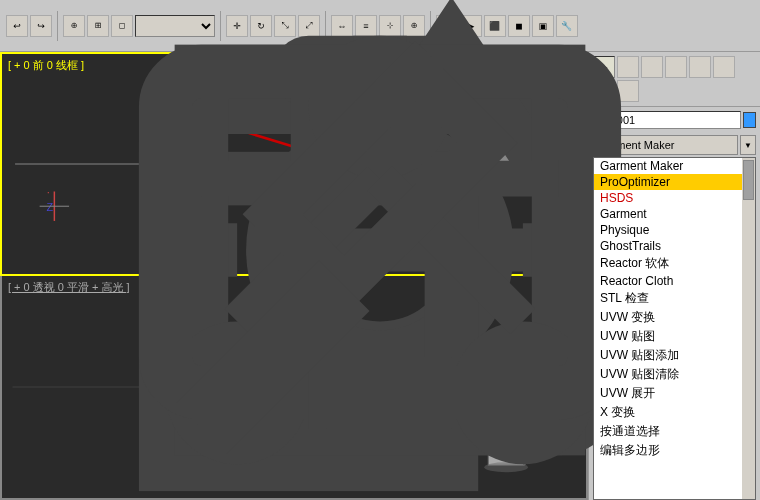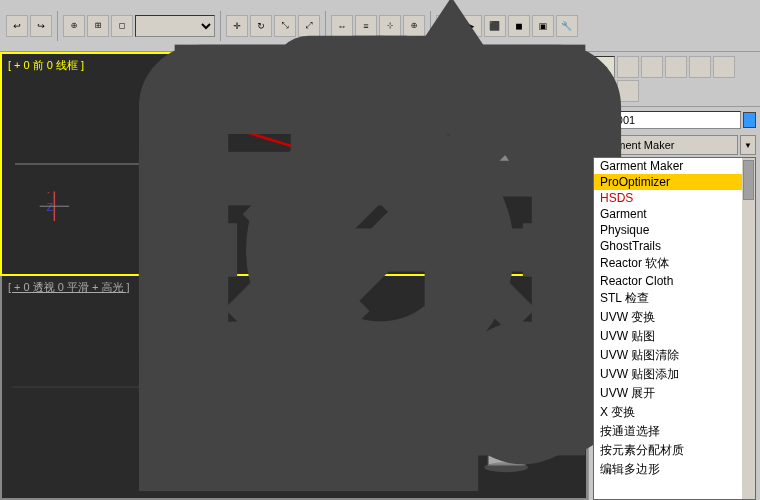--- a/index.html
+++ b/index.html
@@ -398,26 +398,25 @@
           <div class="dropdown-item highlighted">ProOptimizer</div>
           <div class="dropdown-item disabled">HSDS</div>
           <div class="dropdown-item">Garment</div>
           <div class="dropdown-item">Physique</div>
           <div class="dropdown-item">GhostTrails</div>
           <div class="dropdown-item">Reactor 软体</div>
           <div class="dropdown-item">Reactor Cloth</div>
           <div class="dropdown-item">STL 检查</div>
           <div class="dropdown-item">UVW 变换</div>
           <div class="dropdown-item">UVW 贴图</div>
+          <div class="dropdown-item">UVW 贴图添加</div>
           <div class="dropdown-item">UVW 贴图清除</div>
-          <div class="dropdown-item">UVW 贴图添加</div>
           <div class="dropdown-item">UVW 展开</div>
           <div class="dropdown-item">X 变换</div>
           <div class="dropdown-item">按通道选择</div>
-          <div class="dropdown-item">按元素分配材质</div>
           <div class="dropdown-item">编辑多边形</div>
         </div>
       <div class="scrollbar-track">
         <div class="scrollbar-thumb"></div>
       </div>
     </div>
 
   </div>
 </div>
 

